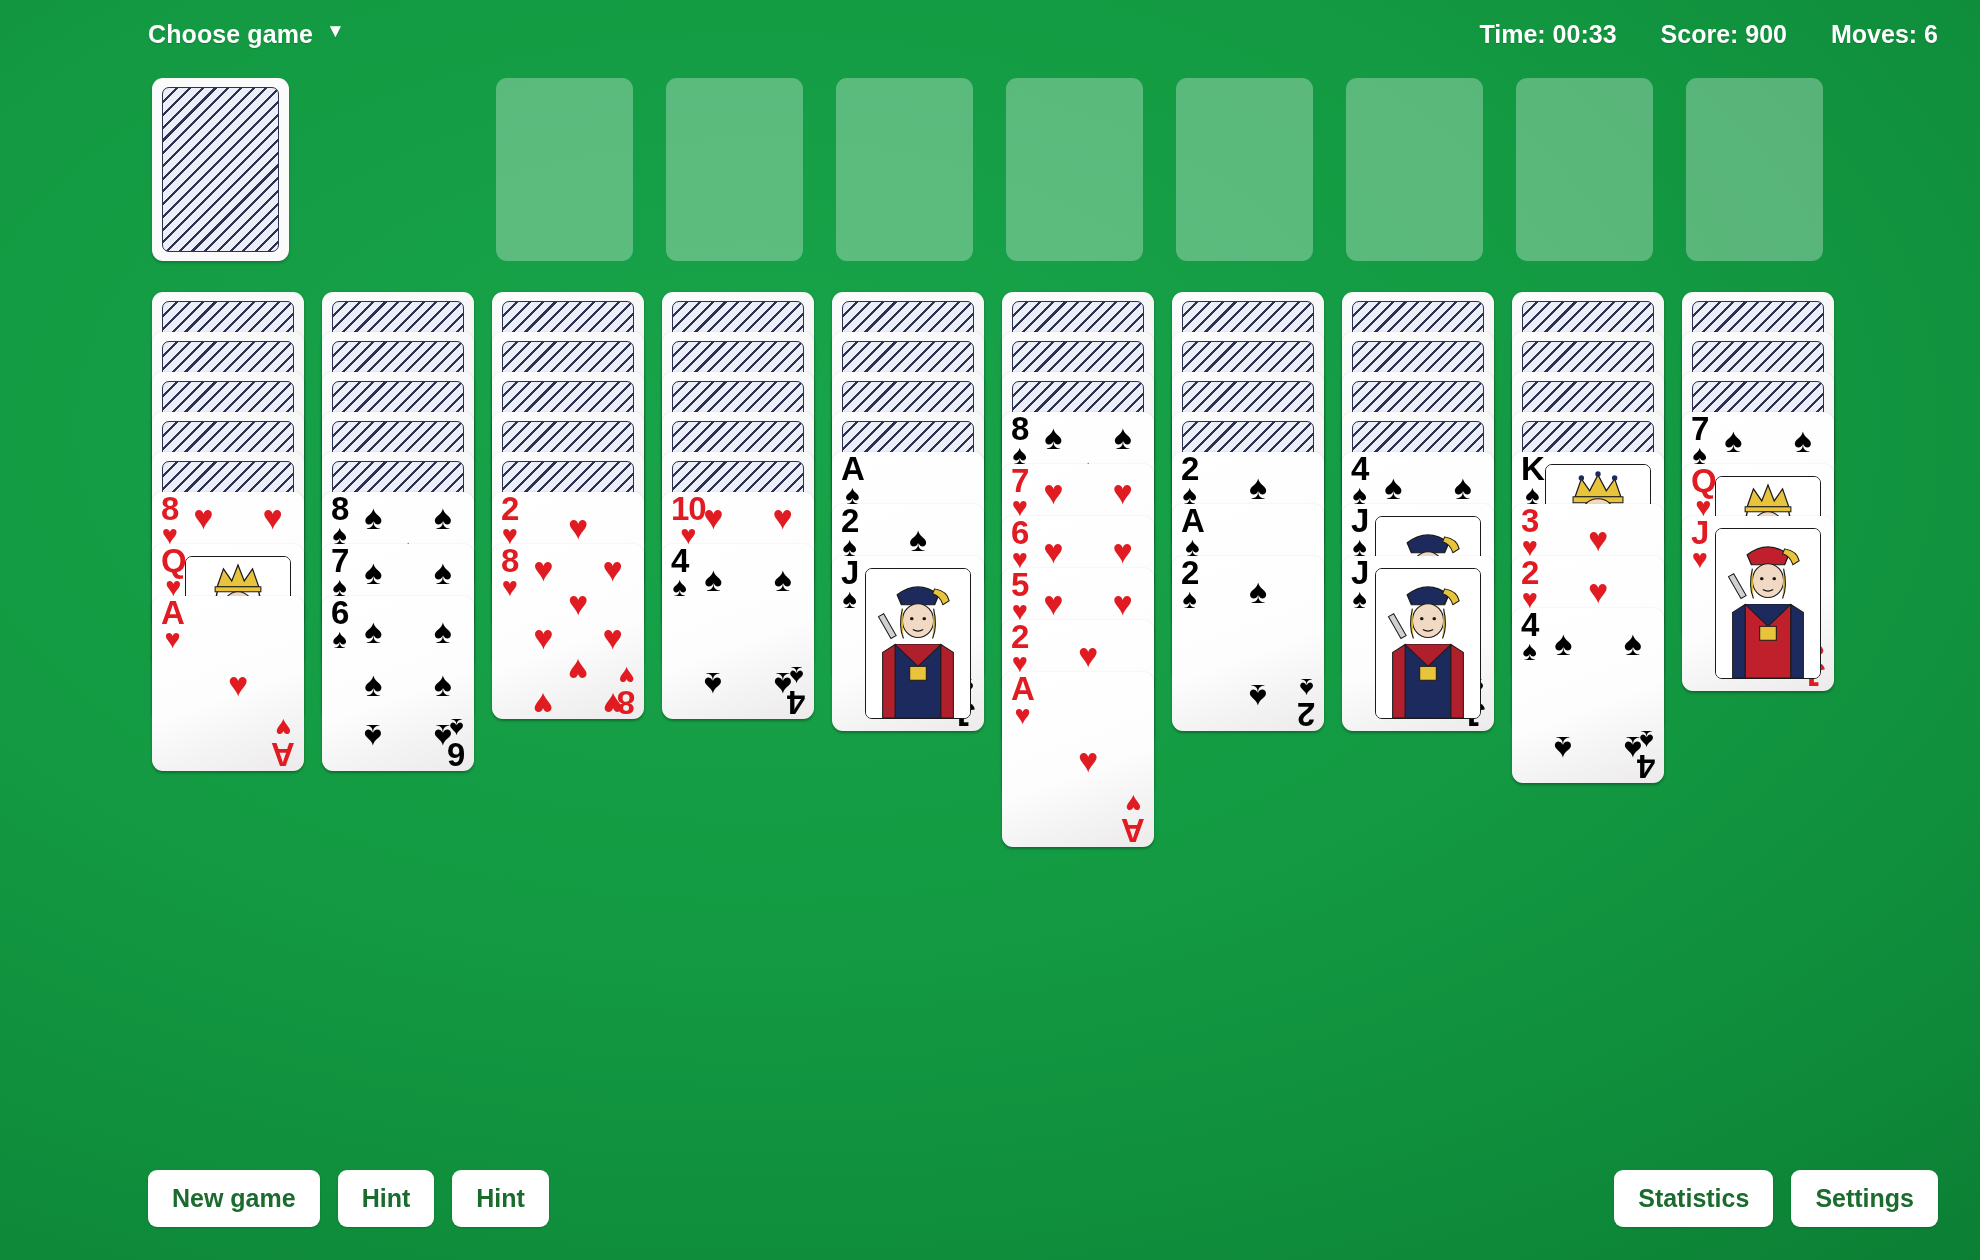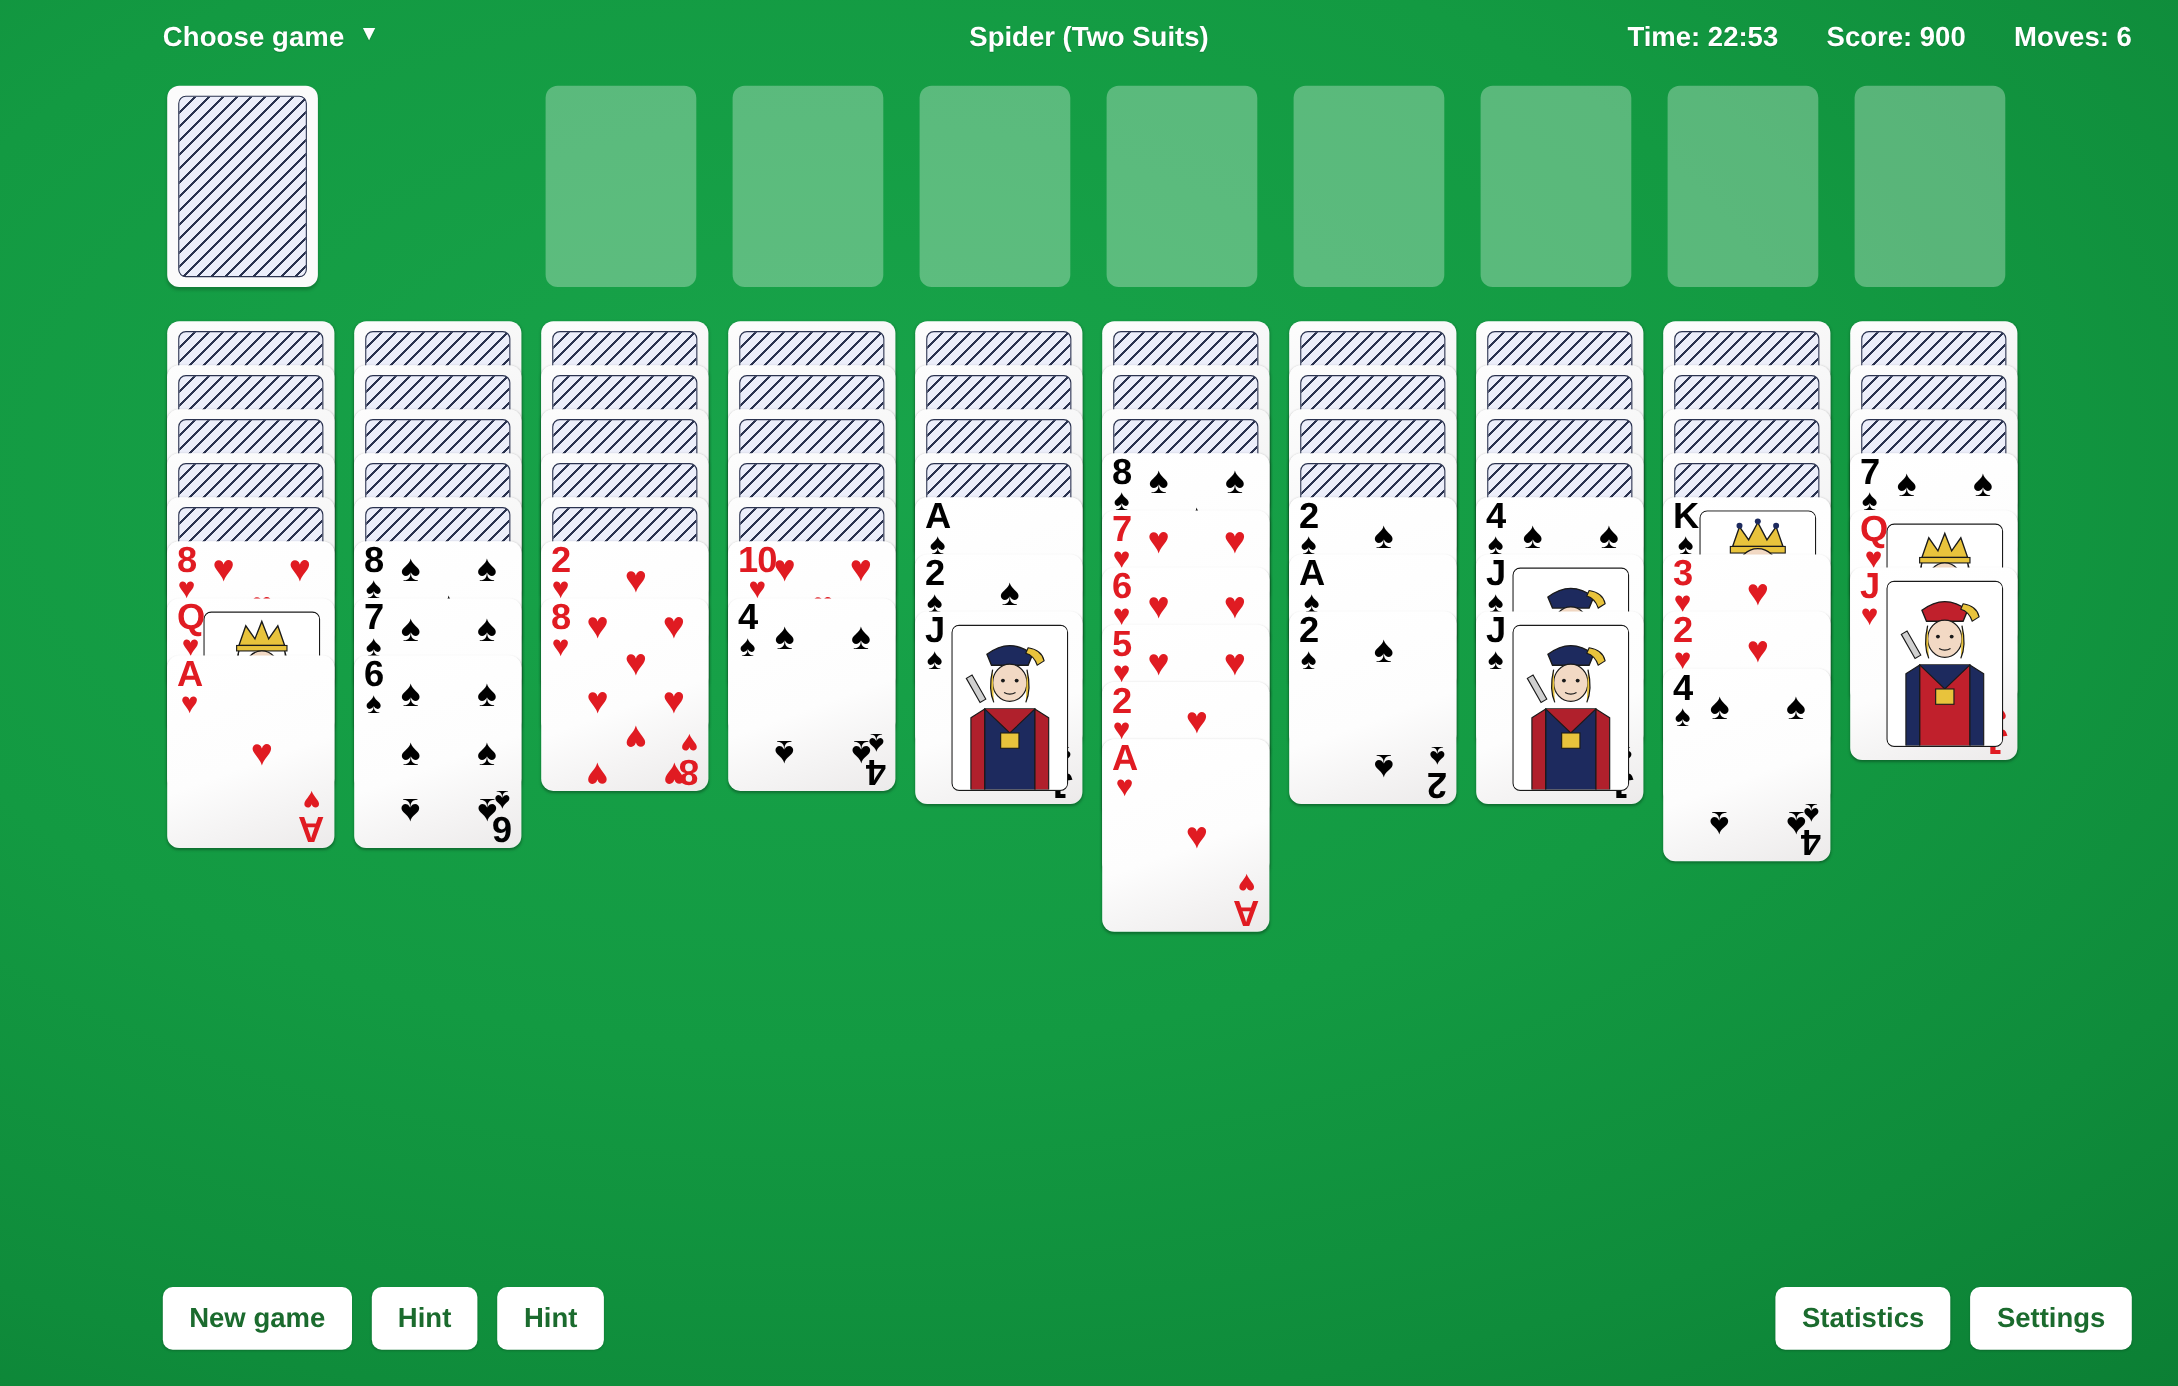--- a/index.html
+++ b/index.html
@@ -145,23 +145,22 @@
   }
 </style>
 </head>
 <body>
 
 <div class="topbar">
   <div class="choose-game">
     <span>Choose game</span>
     <span class="caret">▼</span>
   </div>
-  <div class="game-title">Spider (Two Suits)</div>
   <div class="stats">
-    <span>Time: 22:53</span>
+    <span>Time: 00:33</span>
     <span>Score: 900</span>
     <span>Moves: 6</span>
   </div>
 </div>
 
 <div class="toprow">
   <div class="stock" style="left:152px">
     <div class="cardback"></div>
   </div>
   <div id="foundations">

